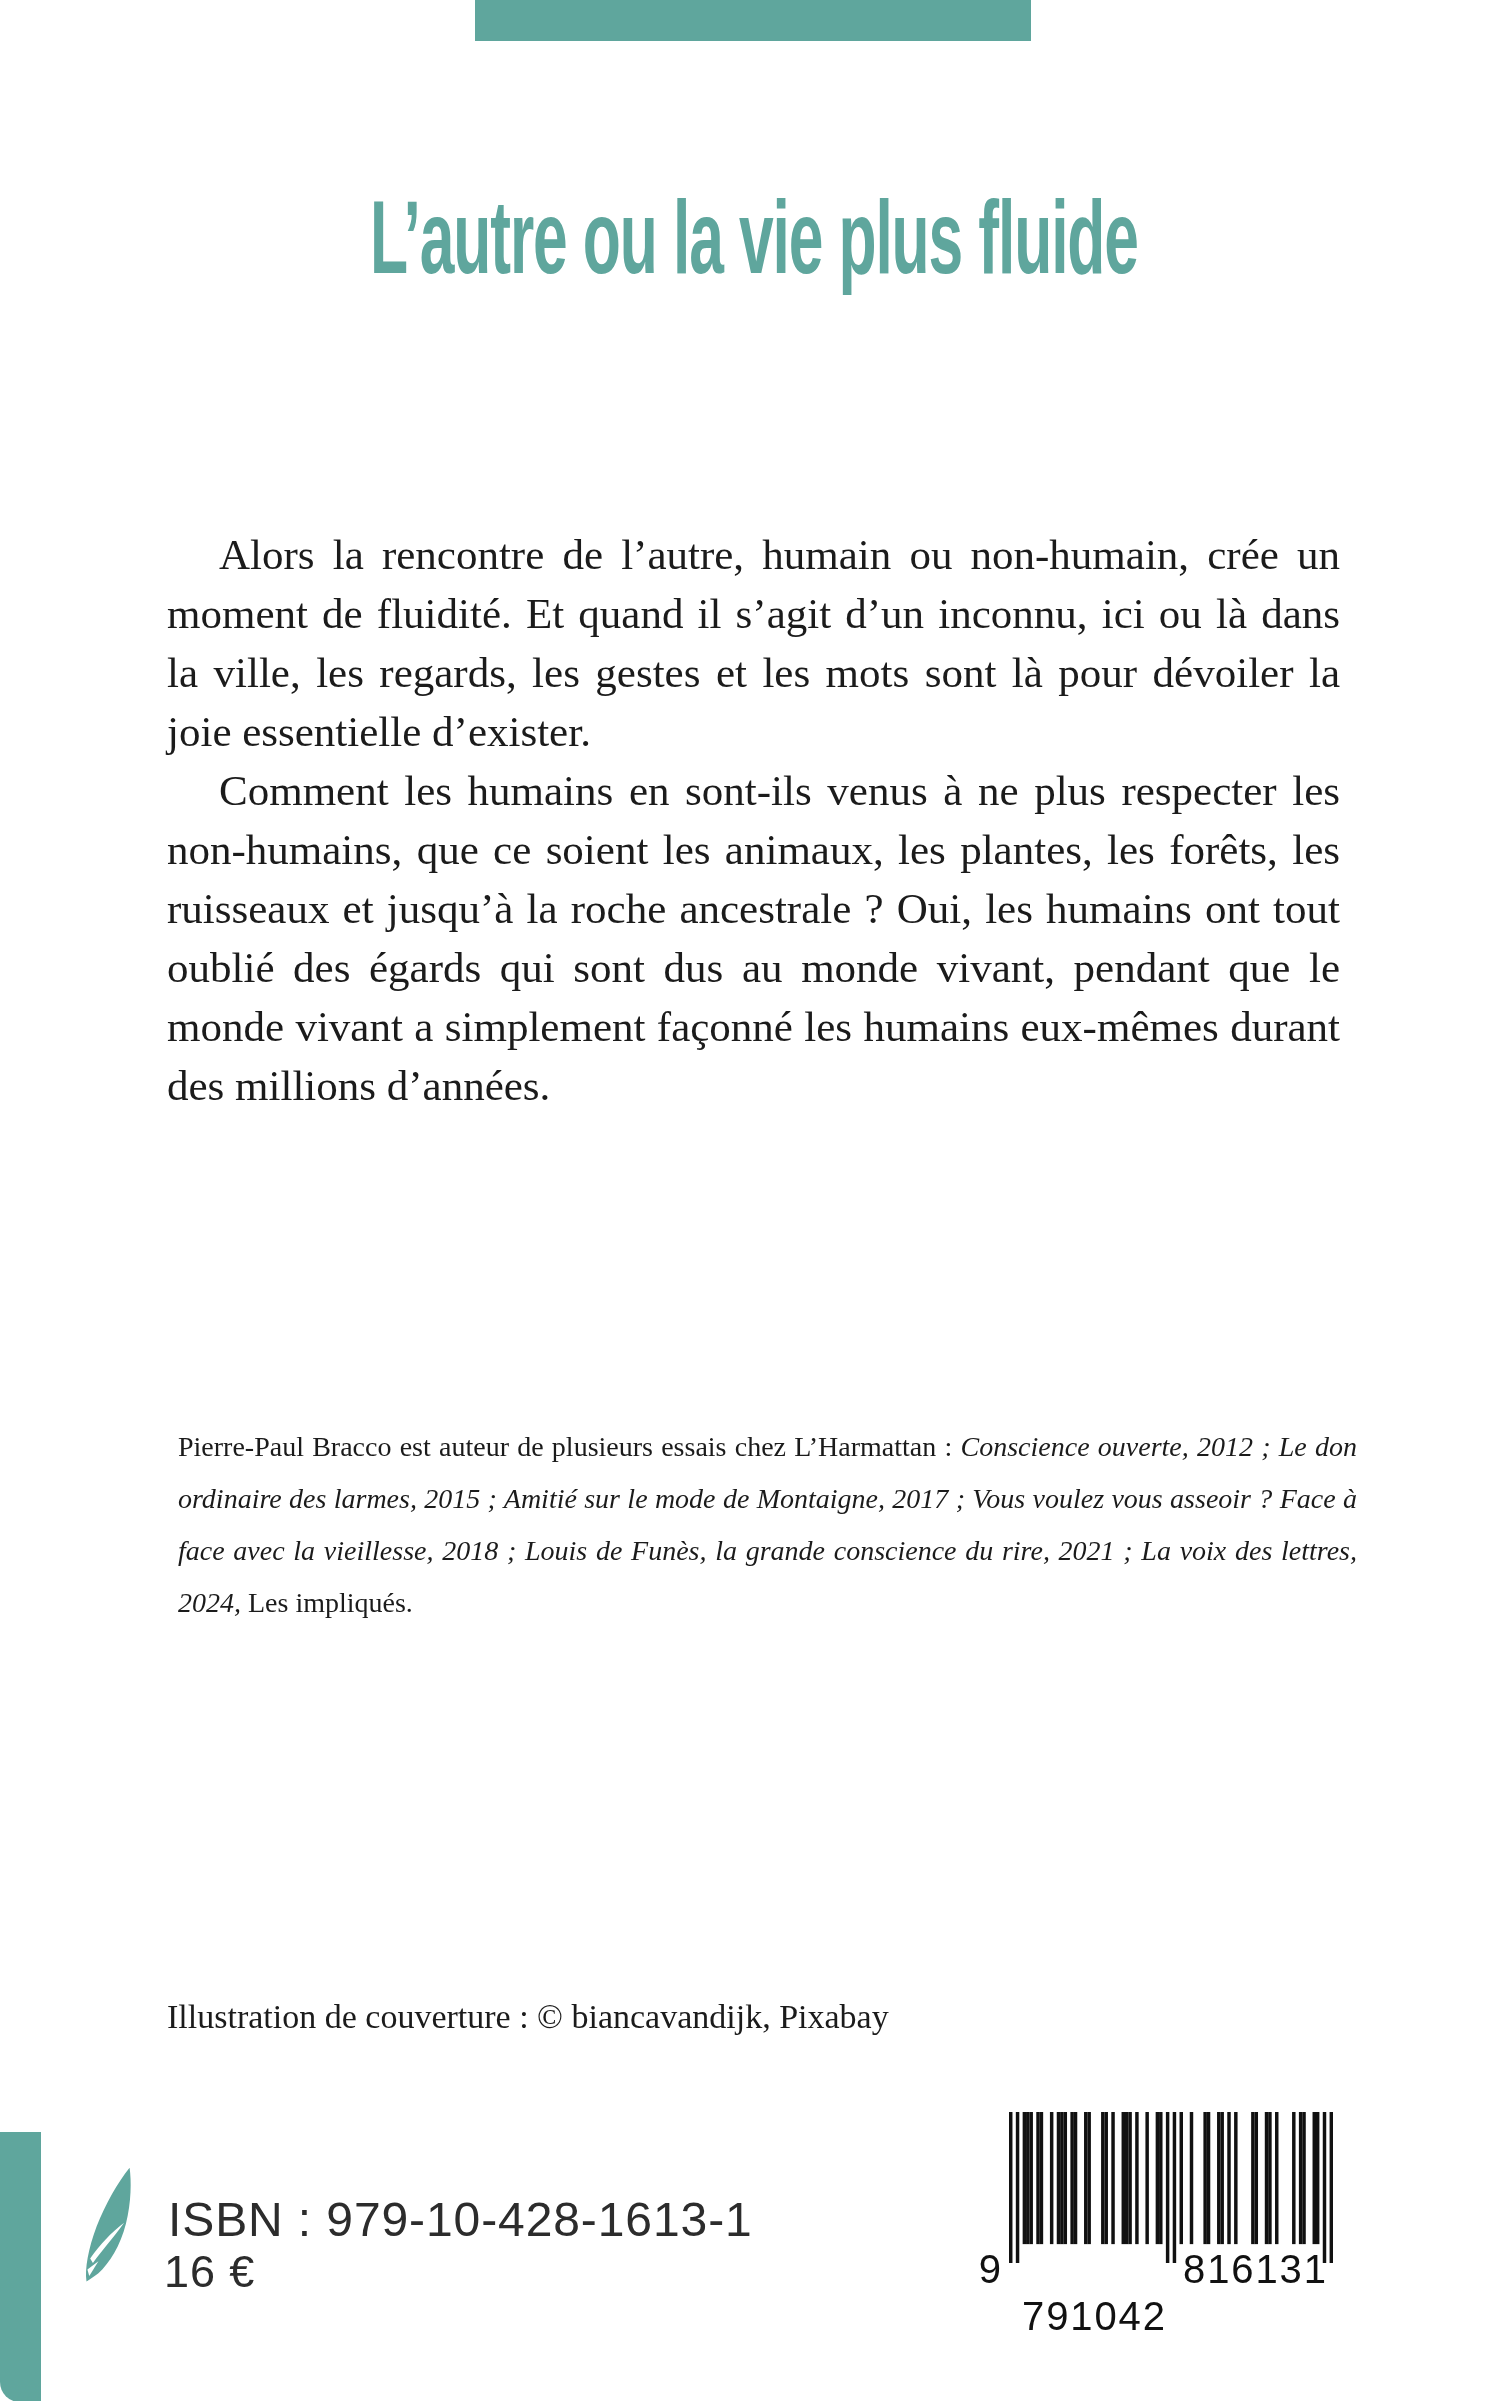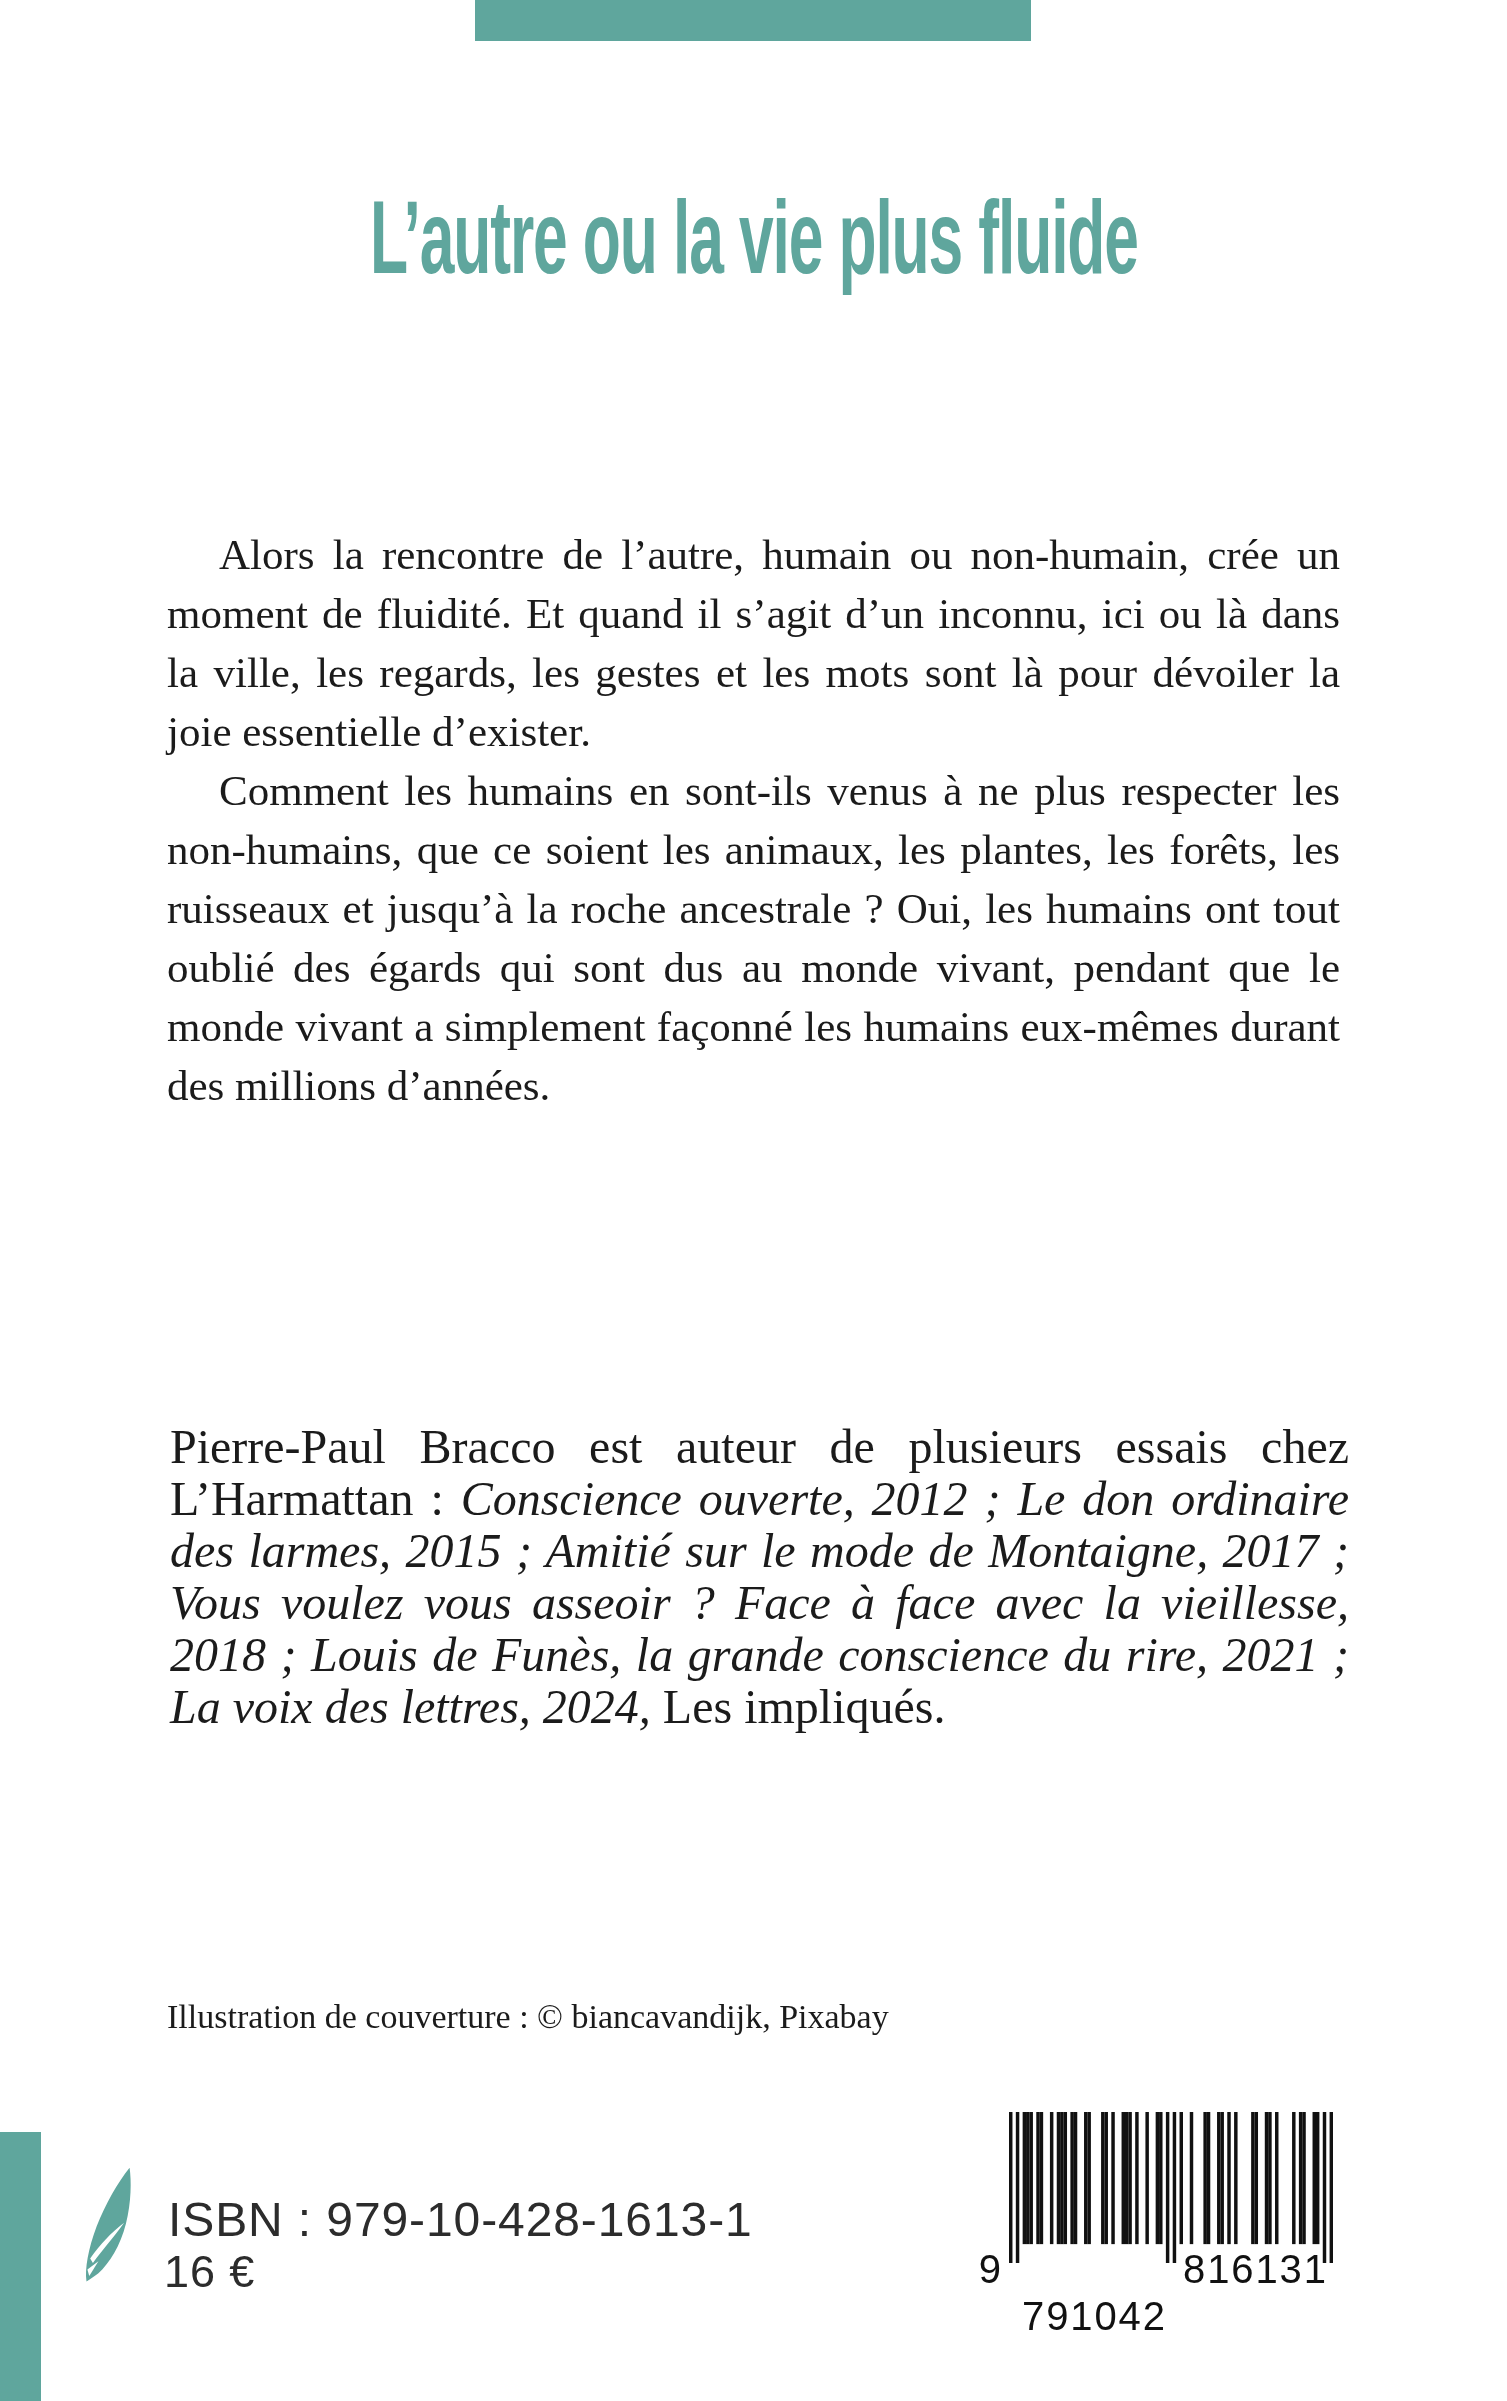--- a/index.html
+++ b/index.html
@@ -9,20 +9,21 @@
     --bc-ink:#111111;
   }
   html,body{margin:0;padding:0;background:#ffffff;}
   .page{
     position:relative;
     width:1508px;height:2402px;
     background:#ffffff;
     font-family:"Liberation Serif",serif;
     color:var(--ink);
     overflow:hidden;
+    border-radius:20px;
   }
   .top-band{
     position:absolute;left:475px;top:0;width:556px;height:41px;
     background:var(--accent);
   }
   .title-wrap{
     position:absolute;left:0;top:185px;width:100%;
     text-align:center;
   }
   .title{
@@ -37,22 +38,22 @@
     white-space:nowrap;
   }
   .synopsis{
     position:absolute;left:167px;top:525px;width:1173px;
     font-size:43px;line-height:59px;
     text-align:justify;
     hyphens:none;
   }
   .synopsis p{margin:0;text-indent:52px;}
   .bio{
-    position:absolute;left:170px;top:1421px;width:1179px;
-    font-size:48px;line-height:52px;
+    position:absolute;left:178px;top:1421px;width:1179px;
+    font-size:28px;line-height:52px;
     text-align:justify;
     hyphens:none;
   }
   .bio p{margin:0;}
   .bio .italic{font-style:italic;}
   .credit{
     position:absolute;left:167px;top:1997px;
     font-size:34px;line-height:1.15;
   }
   .left-band{

